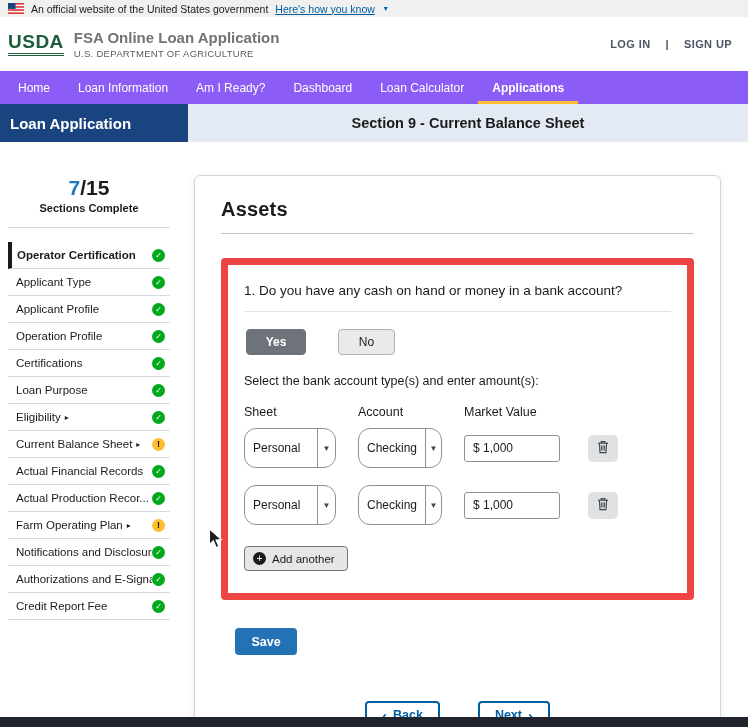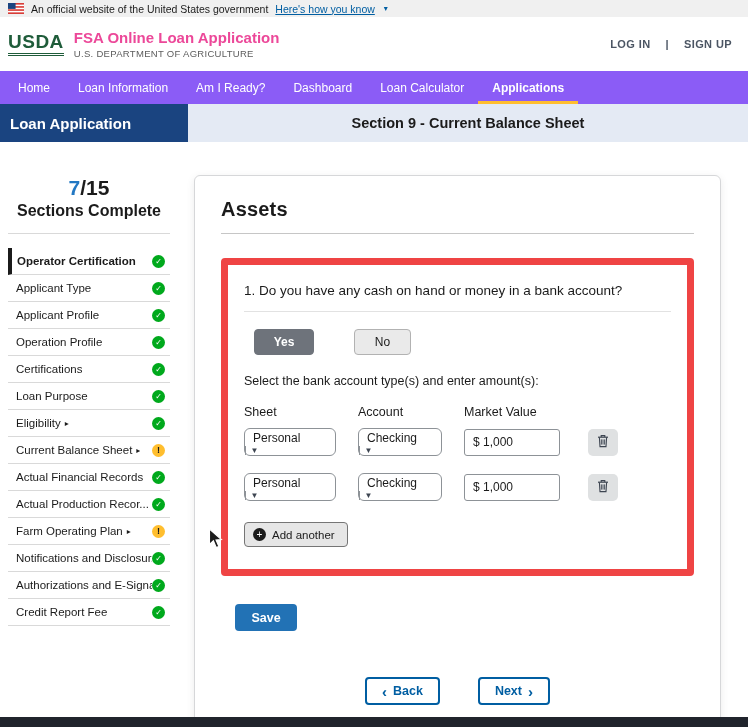--- a/index.html
+++ b/index.html
@@ -9,21 +9,21 @@
   
   .gov-banner { background:#f0f0f0; display:flex; align-items:center; gap:7px; padding:3px 8px; font-size:10.5px; color:#1b1b1b; height:17px; }
   .gov-banner .flag { display:flex; align-items:center; }
   .gov-banner a { color:#005ea2; text-decoration:underline; cursor:pointer; }
   .gov-banner .how-caret { color:#005ea2; font-size:8px; margin-left:2px; }
 
   
   .site-header { display:flex; align-items:center; padding:9px 16px 9px 6px; height:54px; background:#fff; }
   .usda-logo { font-weight:800; font-size:19px; color:#1f5c3a; letter-spacing:.5px; border-bottom:3px double #1f5c3a; margin:0 10px 0 2px; line-height:1.1; }
   .title-block { display:flex; flex-direction:column; gap:2px; }
-  .site-title { font-size:15px; font-weight:700; color:#ec4899; }
+  .site-title { font-size:15px; font-weight:700; color:#737373; }
   .site-subtitle { font-size:9.5px; color:#5c5c5c; letter-spacing:.3px; }
   .auth { margin-left:auto; font-size:11px; color:#4b5563; display:flex; gap:15px; align-items:flex-end; font-weight:600; letter-spacing:.4px; }
   .auth a { color:#4b5563; text-decoration:none; cursor:pointer; }
 
   
   .main-nav { background:#8b5cf6; height:33px; display:flex; align-items:stretch; padding-left:4px; }
   .nav-item { display:flex; align-items:center; padding:0 14px; color:#fff; font-size:12px; cursor:pointer; border-bottom:3px solid transparent; padding-top:3px; }
   .nav-item.active { font-weight:700; border-bottom:3px solid #ffbe2e; }
 
   
@@ -31,47 +31,47 @@
   .app-title { width:188px; background:#1a4480; color:#fff; font-weight:700; font-size:15px; display:flex; align-items:center; padding-left:10px; }
   .section-title { flex:1; background:#e4eaf4; display:flex; align-items:center; justify-content:center; font-weight:700; font-size:14.5px; color:#1b1b1b; }
 
   
   .content { flex:1; display:flex; align-items:flex-start; background:#fff; overflow:hidden; }
 
   
   .sidebar { width:162px; margin-left:8px; padding-top:34px; flex-shrink:0; }
   .progress-num { text-align:center; font-size:21px; font-weight:700; color:#1b1b1b; }
   .progress-num .cur { color:#2378c3; }
-  .progress-label { text-align:center; font-size:16px; font-weight:700; color:#1b1b1b; margin-top:2px; }
+  .progress-label { text-align:center; font-size:11px; font-weight:700; color:#1b1b1b; margin-top:2px; }
   .sidebar hr { border:none; border-top:1px solid #d9d9d9; margin:13px 0 14px; }
   .side-item { height:27px; display:flex; align-items:center; justify-content:space-between; border-bottom:1px solid #d9d9d9; font-size:11.5px; color:#1b1b1b; padding:0 5px 0 8px; cursor:pointer; }
   .side-item.current { border-left:4px solid #1b1b1b; font-weight:700; padding-left:5px; }
   .side-item .lbl { display:flex; align-items:center; gap:4px; white-space:nowrap; overflow:hidden; }
   .caret-r { font-size:8px; color:#1b1b1b; }
   .status-icon { width:13px; height:13px; border-radius:50%; display:flex; align-items:center; justify-content:center; flex-shrink:0; font-weight:700; }
   .status-icon.check { background:#00a91c; color:#fff; font-size:8px; }
   .status-icon.check::after { content:"✓"; }
   .status-icon.warn { background:#ffbe2e; color:#1b1b1b; font-size:9px; }
   .status-icon.warn::after { content:"!"; }
 
   
   .card { margin:33px 0 0 24px; width:527px; background:#fff; border:1px solid #d6d7d9; border-radius:6px; box-shadow:0 2px 8px rgba(0,0,0,.08); padding:22px 26px 24px; }
   .card h1 { font-size:20px; font-weight:700; color:#1b1b1b; letter-spacing:.2px; }
   .card .head-rule { border:none; border-top:1px solid #c6c6c6; margin:12px 0 24px; }
 
   .q-panel { border:7px solid #ef4444; border-radius:4px; padding:18px 16px 22px; }
   .q-text { font-size:13.5px; color:#1b1b1b; padding-bottom:13px; border-bottom:1px solid #e2e2e2; margin-bottom:17px; }
-  .yn-row { display:flex; gap:40px; margin-bottom:19px; margin-left:10px;align-items:center; }
+  .yn-row { display:flex; gap:32px; margin-bottom:19px; margin-left:2px;align-items:center; }
   .btn-yes { width:60px; height:26px; background:#6e737b; color:#fff; font-weight:700; font-size:12px; border:1px solid #6e737b; border-radius:4px; cursor:pointer; font-family:inherit; }
   .btn-no { width:57px; height:26px; background:#eaeaea; color:#1b1b1b; font-size:12px; border:1px solid #b2b2b2; border-radius:4px; cursor:pointer; font-family:inherit; }
   .instruction { font-size:12.5px; color:#1b1b1b; margin-bottom:17px; }
   .cols-head { display:flex; gap:22px; font-size:12.5px; color:#1b1b1b; margin-bottom:9px; }
   .cols-head .c1 { width:92px; } .cols-head .c2 { width:84px; } .cols-head .c3 { width:96px; }
   .field-row { display:flex; gap:22px; align-items:center; margin-bottom:17px; }
-  .combo { display:inline-flex; align-items:stretch; border:1px solid #8d9297; border-radius:6px; background:#fff; height:28px; cursor:pointer;flex-direction:column; }
+  .combo { display:inline-flex; align-items:stretch; border:1px solid #8d9297; border-radius:12px; background:#fff; height:40px; cursor:pointer; }
   .combo.w1 { width:92px; } .combo.w2 { width:84px; }
   .combo .val { padding:0 8px; font-size:12px; color:#1b1b1b; display:flex; align-items:center; flex:1; }
   .combo .dd { width:18px; border-left:1px solid #8d9297; display:flex; align-items:center; justify-content:center; font-size:8px; color:#3d4551; }
   .money-input { width:96px; height:27px; border:1px solid #8d9297; border-radius:3px; padding:0 8px; font-size:12px; color:#1b1b1b; font-family:inherit; }
   .trash-btn { width:30px; height:27px; background:#dfe1e2; border:none; border-radius:5px; display:flex; align-items:center; justify-content:center; cursor:pointer; margin-left:6px; }
   .add-btn { margin-top:4px; height:25px; padding:0 12px 0 8px; background:#e6e6e6; border:1px solid #757575; border-radius:4px; font-size:11.5px; color:#1b1b1b; display:inline-flex; align-items:center; gap:6px; cursor:pointer; font-family:inherit; }
   .plus-circle { width:13px; height:13px; border-radius:50%; background:#1b1b1b; color:#fff; font-size:10px; line-height:13px; display:flex; align-items:center; justify-content:center; }
 
   .save-btn { margin:28px 0 0 14px; width:62px; height:27px; background:#2272b5; color:#fff; font-weight:700; font-size:12.5px; border:none; border-radius:4px; cursor:pointer; font-family:inherit; }
   .nav-btn-row { display:flex; justify-content:center; gap:38px; margin-top:46px; }

